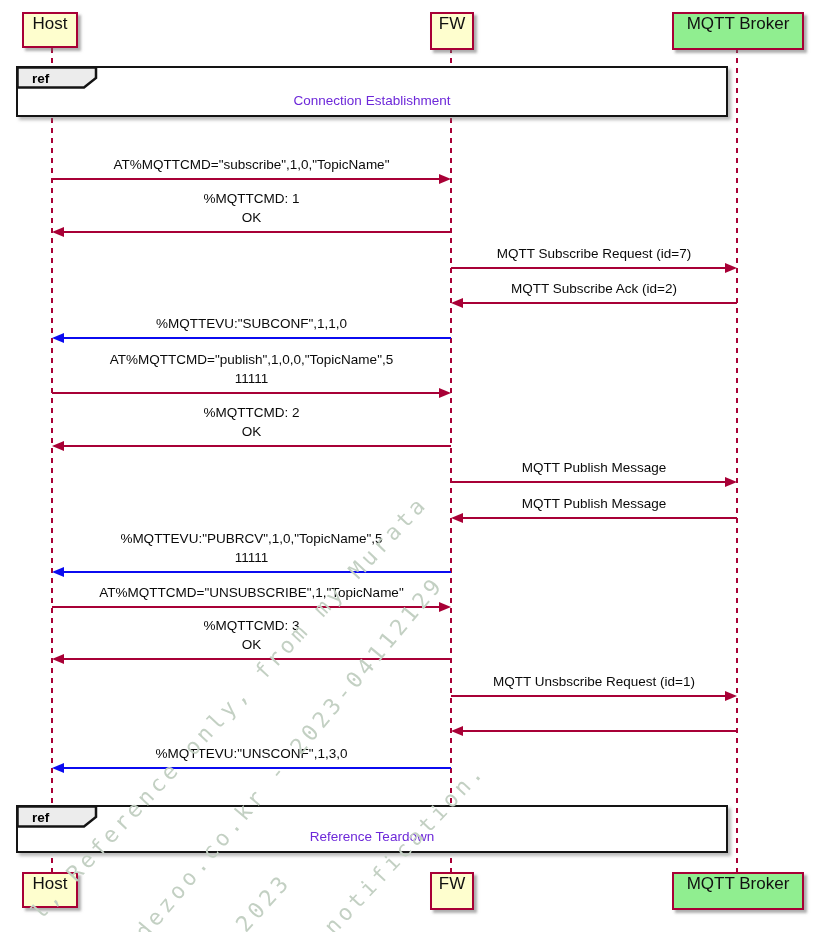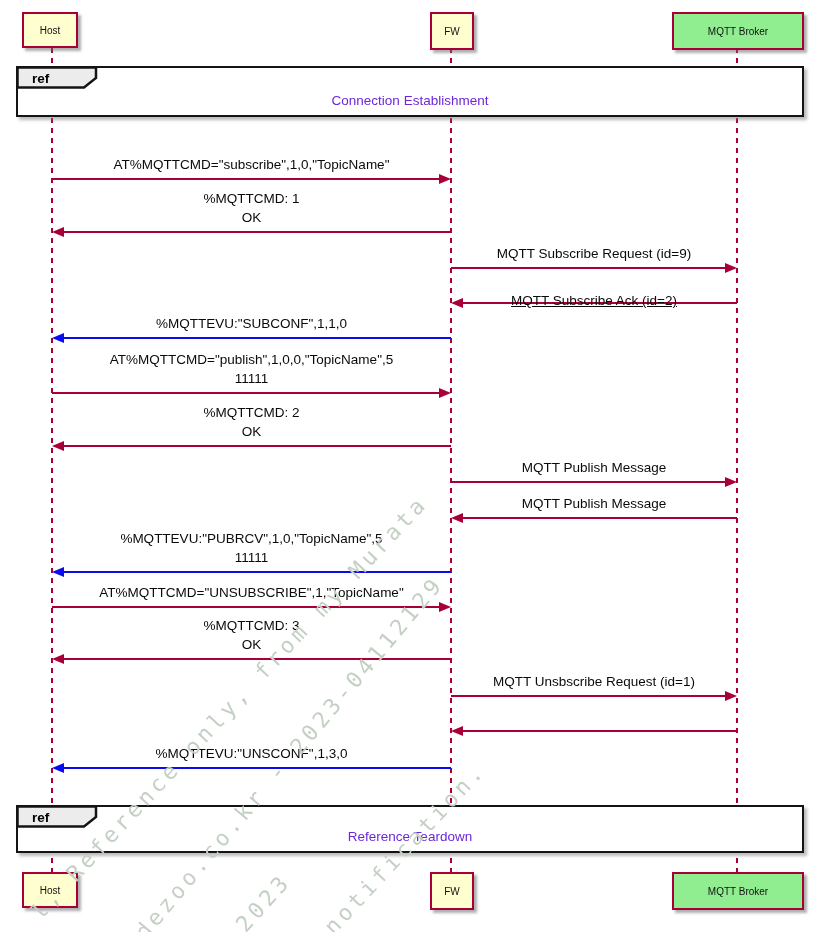--- a/index.html
+++ b/index.html
@@ -7,28 +7,28 @@
   #stage{
     position:relative;width:824px;height:932px;background:#ffffff;overflow:hidden;
   }
   
   .lifeline{
     position:absolute;width:2px;z-index:1;
     background:repeating-linear-gradient(to bottom,#A80036 0 5px,transparent 5px 10px);
   }
   
   .participant{
-    position:absolute;display:flex;align-items:center;justify-content:center;
+    position:absolute;display:flex;justify-content:center;
     border:2px solid #A80036;box-sizing:border-box;z-index:4;
     box-shadow:3px 3px 2.5px rgba(110,110,110,.55);
-    font-size:10px;color:#111;
+    font-size:17px;color:#111;
   }
   
   .ref-box{
-    position:absolute;left:16px;width:788px;background:#ffffff;
+    position:absolute;left:16px;width:712px;background:#ffffff;
     border:2.5px solid #141414;box-sizing:border-box;z-index:3;
     box-shadow:3px 3px 3px rgba(120,120,120,.5);
   }
   .ref-box-1{top:66px;height:51px;}
   .ref-box-2{top:805px;height:48px;}
   .ref-tab{position:absolute;top:-2.5px;left:-2.5px;width:82px;height:23px;}
   .ref-tab-label{
     position:absolute;top:0;left:14px;height:21px;line-height:21px;
     font-weight:bold;font-size:13.5px;color:#000;
   }
@@ -99,25 +99,25 @@
     </div>
     <div class="msg-line" style="left: 62px; top: 231px; width: 389px; background: rgb(168, 0, 54);"></div>
     <div class="msg-head" style="top: 227px; border-top: 5px solid transparent; border-bottom: 5px solid transparent; left: 52px; border-right: 12px solid rgb(168, 0, 54);"></div>
     <div class="msg-text" style="left: 52px; width: 399px; top: 189px;">
       <div>%MQTTCMD: 1</div>
       <div>OK</div>
     </div>
     <div class="msg-line" style="left: 451px; top: 267px; width: 276px; background: rgb(168, 0, 54);"></div>
     <div class="msg-head" style="top: 263px; border-top: 5px solid transparent; border-bottom: 5px solid transparent; left: 725px; border-left: 12px solid rgb(168, 0, 54);"></div>
     <div class="msg-text" style="left: 451px; width: 286px; top: 244px;">
-      <div>MQTT Subscribe Request (id=9)</div>
+      <div>MQTT Subscribe Request (id=7)</div>
     </div>
     <div class="msg-line" style="left: 461px; top: 302px; width: 276px; background: rgb(168, 0, 54);"></div>
     <div class="msg-head" style="top: 298px; border-top: 5px solid transparent; border-bottom: 5px solid transparent; left: 451px; border-right: 12px solid rgb(168, 0, 54);"></div>
-    <div class="msg-text" style="left: 451px; width: 286px; top: 291px; text-decoration: underline;">
+    <div class="msg-text" style="left: 451px; width: 286px; top: 279px;">
       <div>MQTT Subscribe Ack (id=2)</div>
     </div>
     <div class="msg-line" style="left: 62px; top: 337px; width: 389px; background: rgb(11, 11, 240);"></div>
     <div class="msg-head" style="top: 333px; border-top: 5px solid transparent; border-bottom: 5px solid transparent; left: 52px; border-right: 12px solid rgb(11, 11, 240);"></div>
     <div class="msg-text" style="left: 52px; width: 399px; top: 314px;">
       <div>%MQTTEVU:"SUBCONF",1,1,0</div>
     </div>
     <div class="msg-line" style="left: 52px; top: 392px; width: 389px; background: rgb(168, 0, 54);"></div>
     <div class="msg-head" style="top: 388px; border-top: 5px solid transparent; border-bottom: 5px solid transparent; left: 439px; border-left: 12px solid rgb(168, 0, 54);"></div>
     <div class="msg-text" style="left: 52px; width: 399px; top: 350px;">

